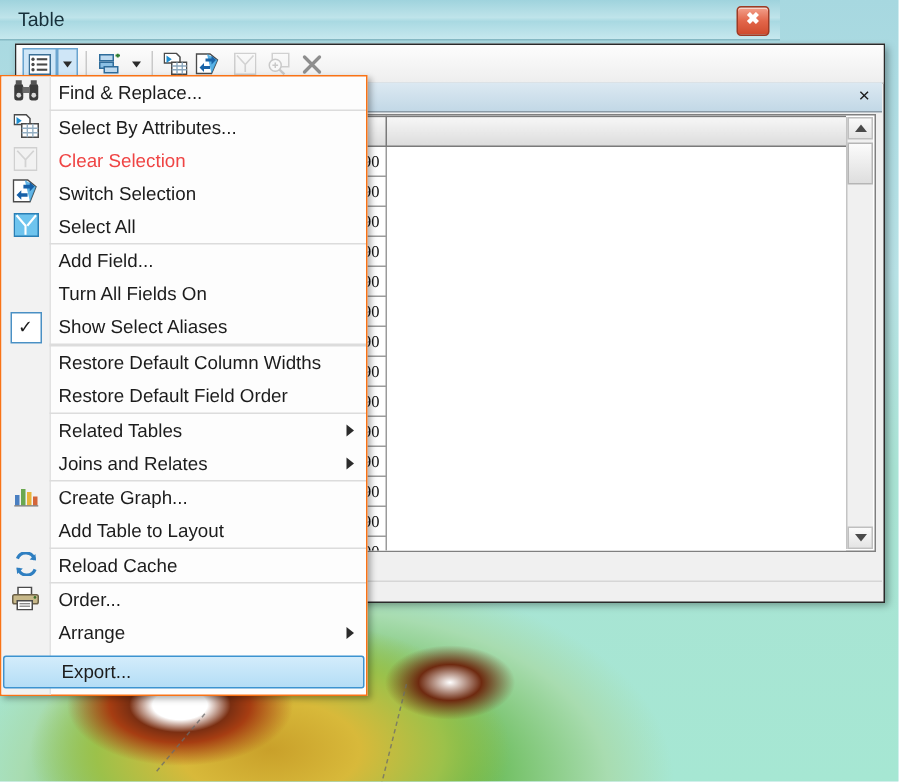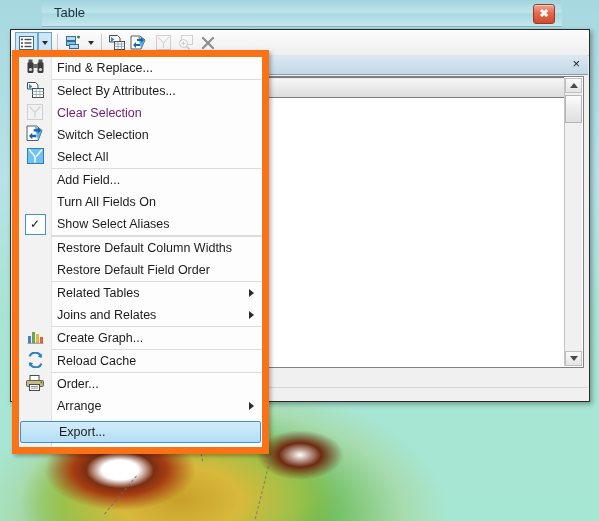--- a/index.html
+++ b/index.html
@@ -16,21 +16,21 @@
       radial-gradient(ellipse 70px 40px at 300px 455px, #ffffff 0%, #6e2a10 30%, transparent 62%),
       radial-gradient(ellipse 200px 110px at 180px 500px, #c9a02a 0%, #d8b93a 30%, #9cc14a 58%, transparent 80%),
       radial-gradient(ellipse 260px 150px at 210px 520px, #2f9a3c 0%, #63b84e 40%, #a8dcb0 75%, transparent 92%),
       linear-gradient(180deg,#a7d8e0 0%, #b8e2e6 35%, #a9e3d4 60%, #a6e7d3 100%);
   }
   #map-bg .river{position:absolute;border-left:1.5px dashed #6b6b6b;opacity:.75;}
 
   
   #titlebar{position:absolute;left:0;top:0;width:520px;height:26px;
     background:linear-gradient(180deg,#9fd3dd 0%, #bfe4ea 45%, #a9d9e2 55%, #c6e8ee 100%);
-    border-bottom:1px solid #86b9c4;margin-left:42px;}
+    border-bottom:1px solid #86b9c4;}
   #title-text{position:absolute;left:12px;top:5px;font-size:13px;color:#17303a;}
   #close-btn{position:absolute;right:7px;top:4px;width:20px;height:18px;border-radius:3px;
     background:linear-gradient(180deg,#f3a18c 0%, #e2664a 50%, #cf4b2e 100%);
     border:1px solid #9e3a24;box-shadow:inset 0 1px 0 rgba(255,255,255,.55);
     color:#fff;font-size:11px;font-weight:bold;line-height:17px;text-align:center;cursor:pointer;}
 
   
   #table-window{position:absolute;left:10px;top:29px;width:578px;height:371px;
     background:#f0f0f0;border:1px solid #2a2a2a;box-shadow:2px 2px 5px rgba(0,0,0,.35);}
 
@@ -68,27 +68,27 @@
   .sb-tri-up{width:0;height:0;border-left:4px solid transparent;border-right:4px solid transparent;border-bottom:5px solid #4a4a4a;}
   .sb-tri-down{width:0;height:0;border-left:4px solid transparent;border-right:4px solid transparent;border-top:5px solid #4a4a4a;}
   #sb-thumb{position:absolute;left:0;top:17px;width:17px;height:28px;
     background:linear-gradient(180deg,#fbfbfb,#dedede);border:1px solid #b5b5b5;box-sizing:border-box;cursor:pointer;}
 
   
   #status-bar{position:absolute;left:5px;top:339px;width:566px;height:18px;font-size:12px;color:#1a1a1a;line-height:18px;}
   #bottom-strip{position:absolute;left:1px;bottom:1px;right:1px;height:12px;background:#f0f0f0;border-top:1px solid #d6d6d6;}
 
   
-  #menu{position:absolute;left:12px;top:50px;width:243px;
-    background:#fdfdfd;border:7px solid #f97316;box-shadow:2px 2px 4px rgba(0,0,0,.3);z-index:50;}
+  #menu{position:absolute;left:0;top:50px;width:243px;
+    background:#fdfdfd;border:1px solid #f97316;box-shadow:2px 2px 4px rgba(0,0,0,.3);z-index:50;}
   #menu-gutter{position:absolute;left:0;top:0;width:32px;bottom:0;background:#f2f2f2;border-right:1px solid #e2e2e2;}
   .mi{position:relative;height:22px;display:flex;align-items:center;cursor:pointer;z-index:2;}
   .mi .ico{width:32px;height:22px;display:flex;align-items:center;justify-content:center;flex:0 0 32px;}
   .mi .lbl{padding-left:6px;font-size:12.5px;color:#1c1c1c;white-space:nowrap;}
-  .mi.disabled .lbl{color:#701a75;}
+  .mi.disabled .lbl{color:#ef4444;}
   .mi.sel{background:linear-gradient(180deg,#d3ecfb 0%,#b4ddf6 100%);
     border:1px solid #3c93d0;margin:4px 1px;height:20px;border-radius:2px;text-align:center;}
   .mi .arrow{position:absolute;right:8px;width:0;height:0;
     border-top:4px solid transparent;border-bottom:4px solid transparent;border-left:5px solid #2b2b2b;}
   .msep{height:1px;background:#dcdcdc;margin-left:32px;position:relative;z-index:2;}
   .chkbox{width:19px;height:19px;background:#fff;border:1px solid #4a90c4;
     display:flex;align-items:center;justify-content:center;font-size:12px;color:#1a1a1a;}
 </style>
 </head>
 <body>
@@ -395,20 +395,24 @@
           <span><svg width="17" height="15" viewBox="0 0 17 15">
               <rect x="1" y="7" width="3" height="7" fill="#4a7fc1"></rect>
               <rect x="5" y="3" width="3" height="11" fill="#6aa84f"></rect>
               <rect x="9" y="5" width="3" height="9" fill="#e8b33a"></rect>
               <rect x="13" y="8" width="3" height="6" fill="#d4663a"></rect>
               <path d="M0.5 14.3 h16" stroke="#777" stroke-width="0.8"></path>
             </svg></span>
         </span>
         <span class="lbl">Create Graph...</span>
       </div>
+      <div class="mi">
+        <span class="ico"></span>
+        <span class="lbl">Add Table to Layout</span>
+      </div>
       <div class="msep"></div>
       <div class="mi">
         <span class="ico">
           <span><svg width="17" height="16" viewBox="0 0 17 16">
               <path d="M14 5.2 A6 6 0 0 0 2.6 4.4" fill="none" stroke="#2f7fc1" stroke-width="2.1"></path>
               <path d="M14.6 1.4 l0.4 4.2 -4.2 -0.6 z" fill="#2f7fc1"></path>
               <path d="M3 10.8 A6 6 0 0 0 14.4 11.6" fill="none" stroke="#2f7fc1" stroke-width="2.1"></path>
               <path d="M2.4 14.6 l-0.4 -4.2 4.2 0.6 z" fill="#2f7fc1"></path>
             </svg></span>
         </span>

